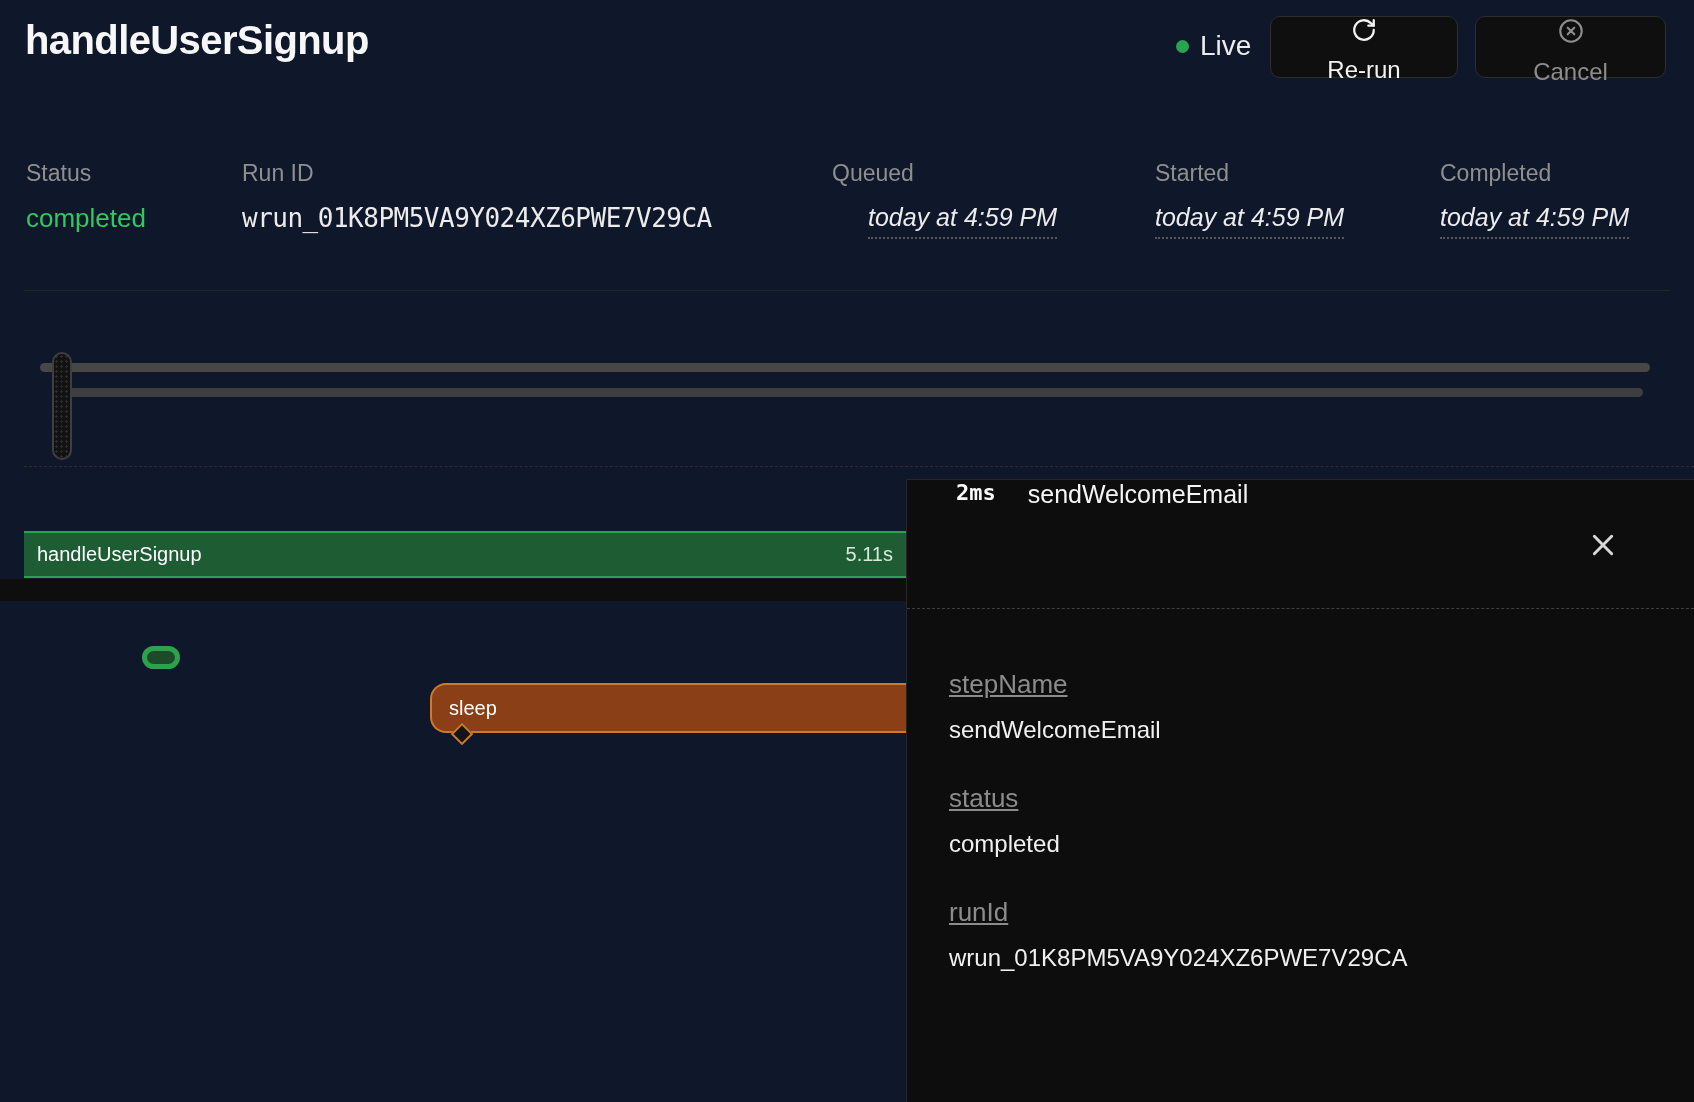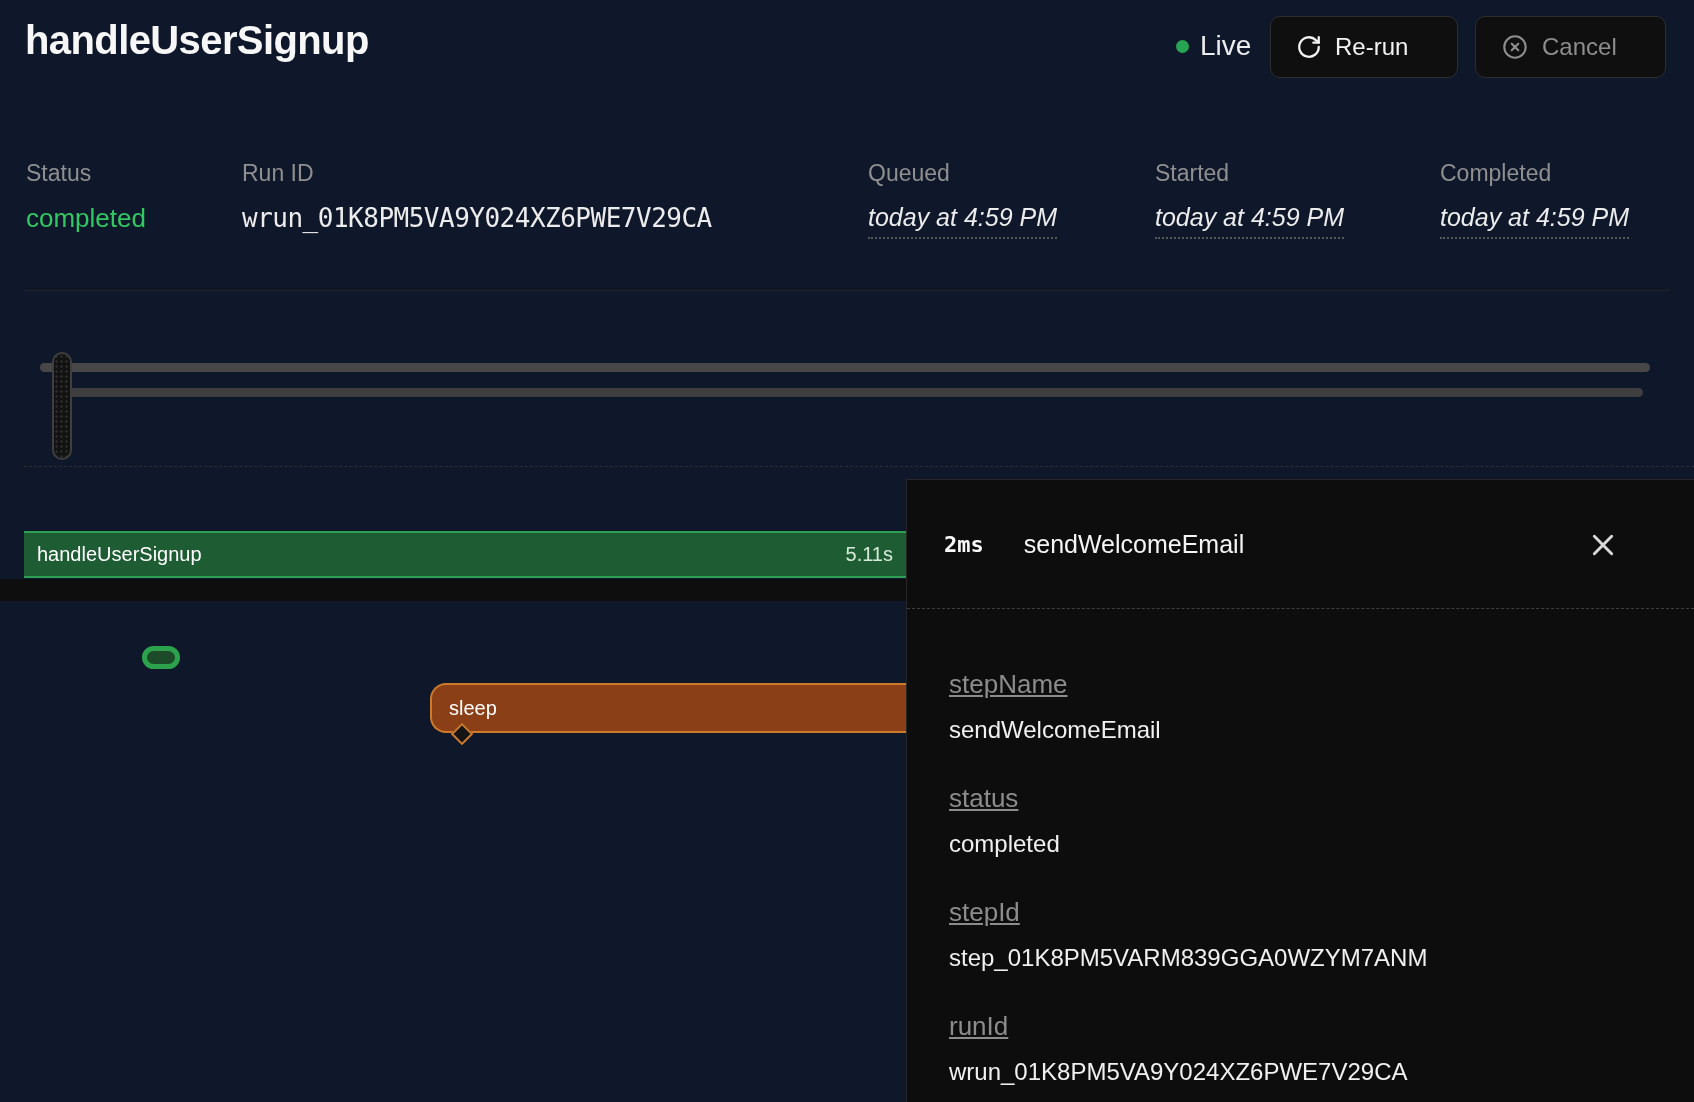--- a/index.html
+++ b/index.html
@@ -12,22 +12,22 @@
   
   .page-title{
     left:25px;top:18px;font-size:40px;font-weight:700;
     letter-spacing:-0.6px;color:#f7f7f7;
   }
   .live-wrap{left:1176px;top:30px;display:flex;align-items:center;gap:11px;}
   .live-dot{width:13px;height:13px;border-radius:50%;background:#27a452;}
   .live-label{font-size:28px;color:#ededed;}
   .btn{
     height:62px;border:1px solid #2d2d2d;border-radius:10px;background:#0f0f0f;
-    display:flex;align-items:center;gap:13px;padding:0 25px;box-sizing:border-box;
-    font-size:24px;cursor:pointer;
+    display:flex;align-items:center;gap:13px;padding:0 18px;box-sizing:border-box;
+    font-size:24px;cursor:pointer;flex-direction:column;
   }
   .btn-rerun{left:1270px;top:16px;width:188px;color:#f2f2f2;font-weight:500;}
   .btn-cancel{left:1475px;top:16px;width:191px;color:#8d8d8d;text-align:center;}
   .btn svg{flex:0 0 auto;}
   
   .meta-label{font-size:23px;color:#8f8f8f;}
   .meta-value{font-size:25px;color:#ececec;}
   .meta-value.green{color:#31c862;font-size:26px;}
   .meta-value.mono{font-family:"DejaVu Sans Mono",monospace;font-size:26px;letter-spacing:-0.5px;}
   .meta-value.tip{border-bottom:2px dotted #575757;padding-bottom:5px;font-style:italic;}
@@ -71,22 +71,22 @@
   .sleep-diamond{
     left:454px;top:726px;width:12px;height:12px;background:#151515;
     border:2px solid #ce7a2b;transform:rotate(45deg);box-sizing:content-box;
   }
   
   .panel{
     left:906px;top:479px;width:788px;height:623px;background:#0d0d0d;
     border-left:1px solid #272727;border-top:1px solid #272727;box-sizing:border-box;
   }
   .panel-header{
-    position:absolute;left:0;top:0;right:0;height:128px;
-    display:flex;align-items:center;padding-left:37px;box-sizing:border-box;gap:8px;
+    position:absolute;left:12px;top:0;right:0;height:128px;
+    display:flex;align-items:flex-start;padding-left:37px;box-sizing:border-box;
   }
   .panel-duration{
     font-family:"DejaVu Sans Mono",monospace;font-size:22px;font-weight:700;color:#fafafa;
   }
   .panel-title{font-size:25px;color:#f5f5f5;margin-left:32px;}
   .panel-close{
     position:absolute;left:678px;top:47px;width:36px;height:36px;
     display:flex;align-items:center;justify-content:center;cursor:pointer;background:none;border:none;padding:0;
   }
   .panel-divider{position:absolute;left:0;right:0;top:128px;border-top:1px dashed #3f3f3f;height:0;}
@@ -118,21 +118,21 @@
   <button class="abs btn btn-cancel">
     <svg width="28" height="28" viewBox="0 0 24 24">
       <circle cx="12" cy="12" r="9.2" fill="none" stroke="#8d8d8d" stroke-width="1.8"></circle>
       <path d="M9.2 9.2l5.6 5.6M14.8 9.2l-5.6 5.6" fill="none" stroke="#8d8d8d" stroke-width="1.8" stroke-linecap="round"></path>
     </svg>
     <span>Cancel</span>
   </button>
 
   <div class="abs meta-label row-labels" style="left:26px">Status</div>
   <div class="abs meta-label row-labels" style="left:242px">Run ID</div>
-  <div class="abs meta-label row-labels" style="left:868px">Queued</div>
+  <div class="abs meta-label row-labels" style="left:832px">Queued</div>
   <div class="abs meta-label row-labels" style="left:1155px">Started</div>
   <div class="abs meta-label row-labels" style="left:1440px">Completed</div>
 
   <div class="abs meta-value green row-values" style="left:26px">completed</div>
   <div class="abs meta-value mono row-values" style="left:242px">wrun_01K8PM5VA9Y024XZ6PWE7V29CA</div>
   <div class="abs meta-value tip row-values" style="left:868px">today at 4:59 PM</div>
   <div class="abs meta-value tip row-values" style="left:1155px">today at 4:59 PM</div>
   <div class="abs meta-value tip row-values" style="left:1440px">today at 4:59 PM</div>
 
   <div class="abs divider"></div>
@@ -172,23 +172,19 @@
     <div class="panel-fields">
       <div>
         <div class="field-label">stepName</div>
         <div class="field-value">sendWelcomeEmail</div>
       </div>
       <div>
         <div class="field-label">status</div>
         <div class="field-value">completed</div>
       </div>
       <div>
-        <div class="field-label">stepId</div>
-        <div class="field-value">step_01K8PM5VARM839GGA0WZYM7ANM</div>
-      </div>
-      <div>
         <div class="field-label">runId</div>
         <div class="field-value">wrun_01K8PM5VA9Y024XZ6PWE7V29CA</div>
       </div>
     </div>
   </div>
 
 </div>
 
 </body></html>

